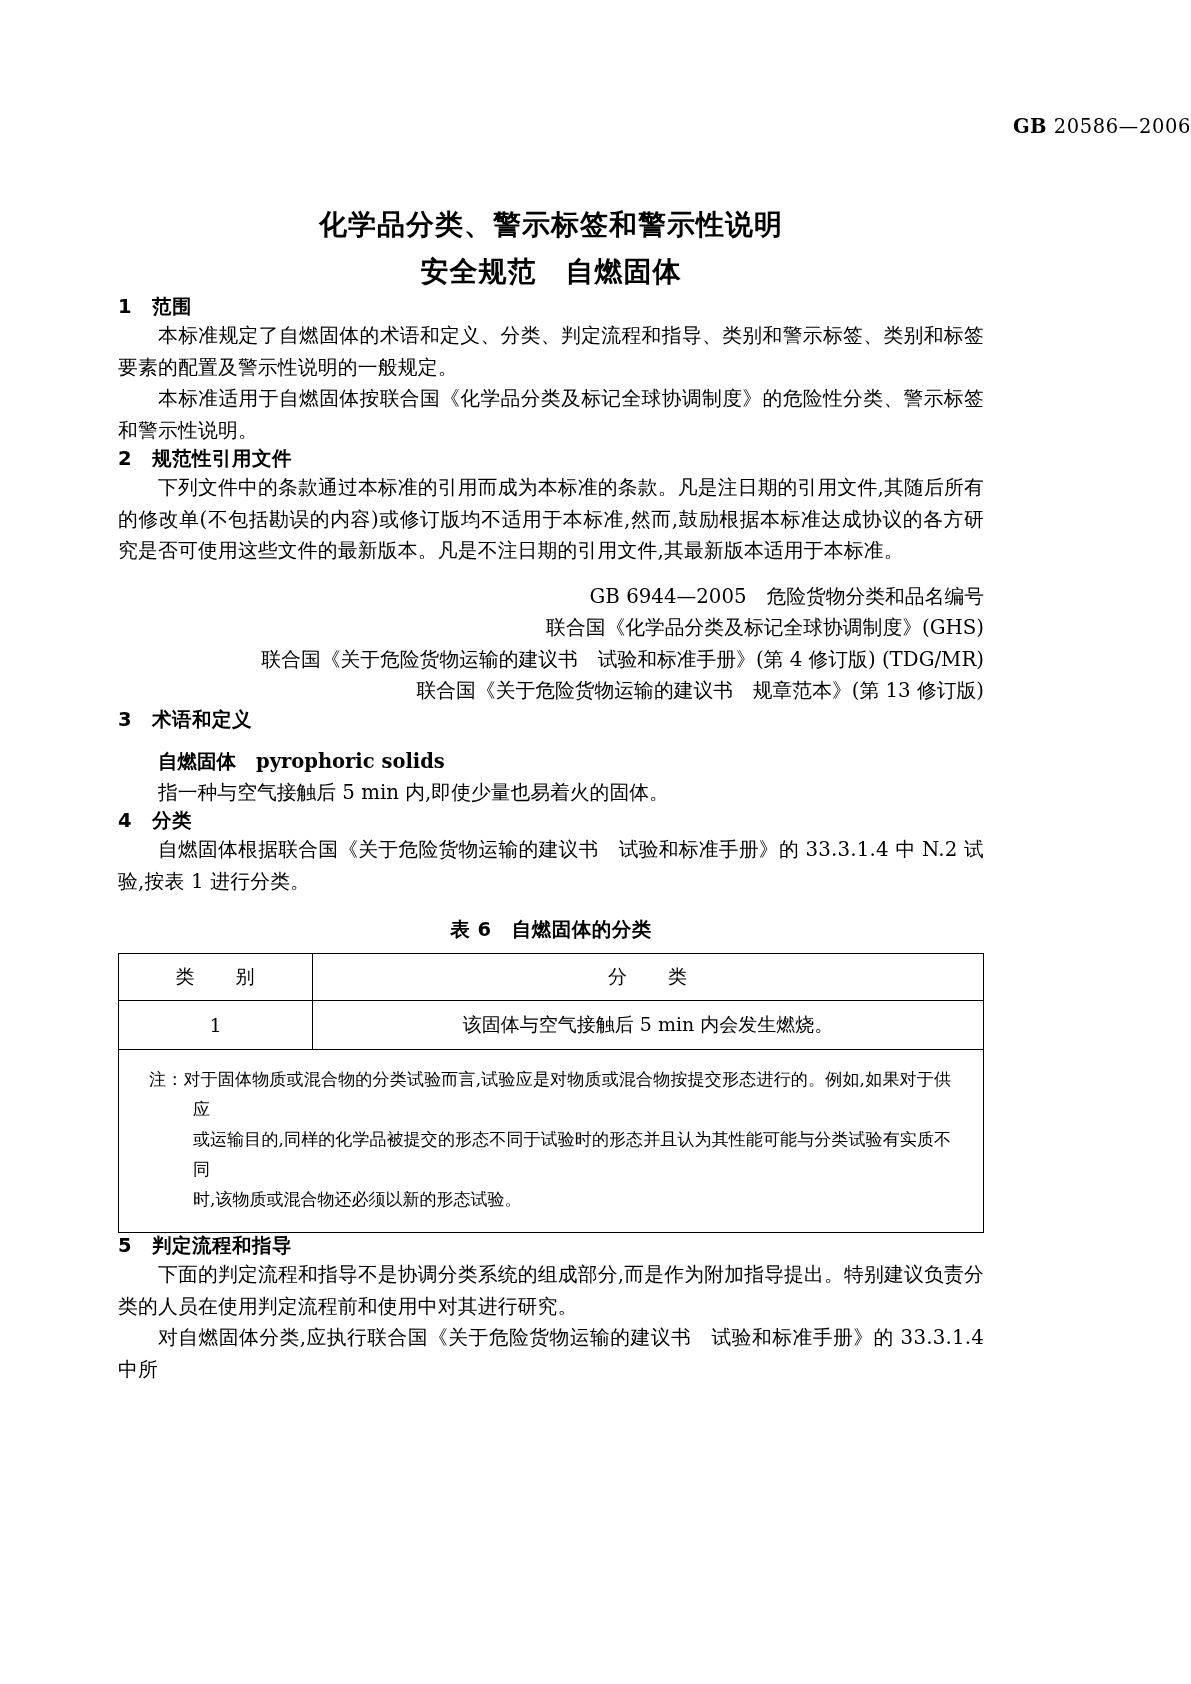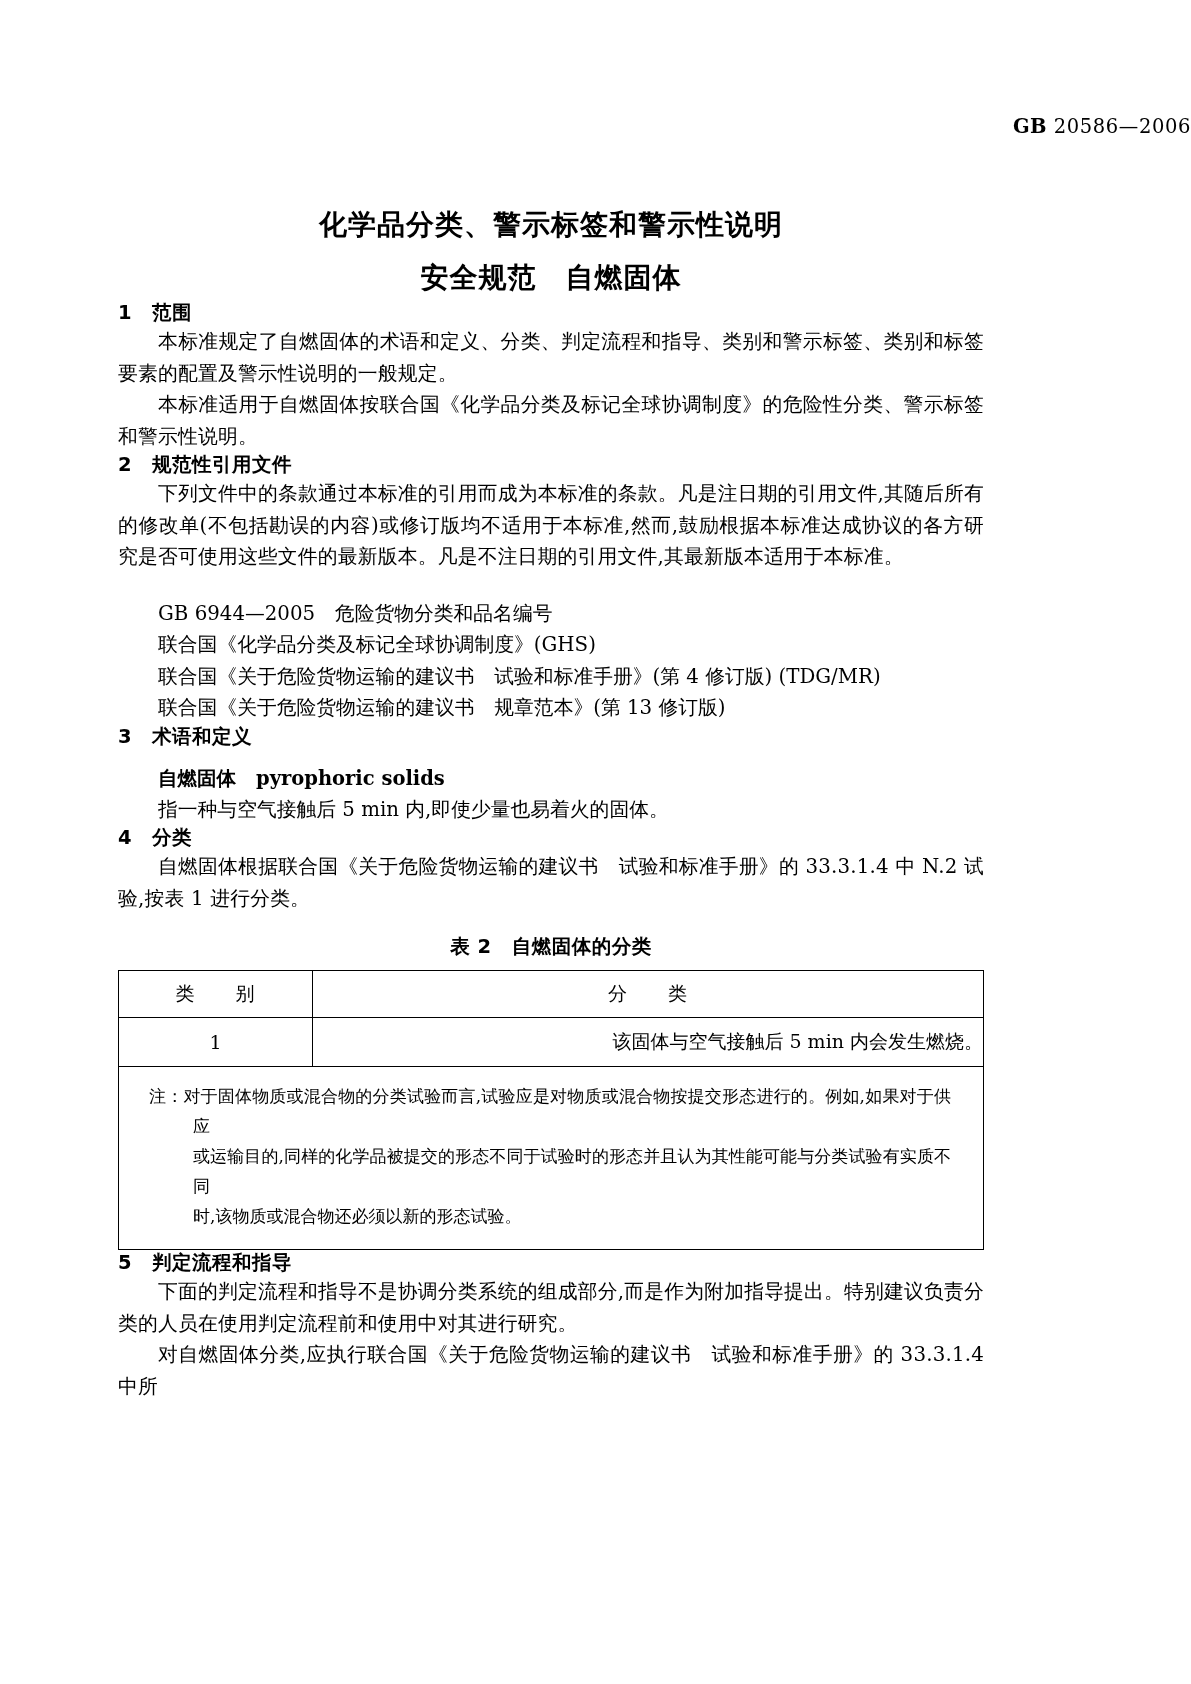--- a/index.html
+++ b/index.html
@@ -47,21 +47,21 @@
     margin-top: 202px;
     text-align: center;
     font-family: "DejaVu Sans", "Liberation Sans", sans-serif;
     font-weight: bold;
     font-size: 28px;
     line-height: 45px;
     letter-spacing: 1px;
   }
   .doc-title .line2 {
     display: block;
-    margin-top: 8px;
+    margin-top: 2px;
   }
   
   h2.sec {
     font-family: "DejaVu Sans", "Liberation Sans", sans-serif;
     font-weight: bold;
     font-size: 19.5px;
     line-height: 26px;
     margin: 0;
     padding: 0;
     letter-spacing: 0.5px;
@@ -88,21 +88,22 @@
     text-justify: inter-ideograph;
     letter-spacing: 0.2px;
   }
   p.indent {
     text-indent: 40px;
   }
   .gap-md { margin-top: 13px; }
 
   
   .ref-list {
-    margin-top: 25px;
+    margin-top: 14px;
+    text-align: right;
   }
   .ref-list .ref {
     font-family: "DejaVu Serif", "Liberation Serif", serif;
     font-size: 19.8px;
     line-height: 31.5px;
     padding-left: 40px;
     white-space: nowrap;
   }
   
   .term-block { margin-top: 14px; padding-left: 40px; }
@@ -151,21 +152,21 @@
     text-align: center;
     height: 46px;
     letter-spacing: 1px;
   }
   table.cls .col-cat { width: 194px; }
   table.cls .cell-cat {
     text-align: center;
     height: 48px;
   }
   table.cls .cell-cls {
-    text-align: right;
+    text-align: center;
     padding-left: 0;
     height: 48px;
   }
   table.cls .note-cell {
     padding: 14px 32px 18px 30px;
     font-size: 17px;
     line-height: 30px;
     text-align: justify;
     text-justify: inter-ideograph;
   }
@@ -227,21 +228,21 @@
         <span class="cn">自燃固体</span><span class="en">pyrophoric solids</span>
       </div>
       <div class="term-def">指一种与空气接触后 5 min 内,即使少量也易着火的固体。</div>
     </div>
 
     <h2 class="sec sec-4">
       <span class="num">4</span><span>分类</span>
     </h2>
     <p class="body indent gap-md">自燃固体根据联合国《关于危险货物运输的建议书　试验和标准手册》的 33.3.1.4 中 N.2 试验,按表 1 进行分类。</p>
 
-    <div class="table-caption">表 2　自燃固体的分类</div>
+    <div class="table-caption">表 6　自燃固体的分类</div>
     <table class="cls">
       <colgroup>
         <col class="col-cat">
         <col>
       </colgroup>
       <tbody>
         <tr>
           <td class="th-cat">类　　别</td>
           <td class="th-cls">分　　类</td>
         </tr>

